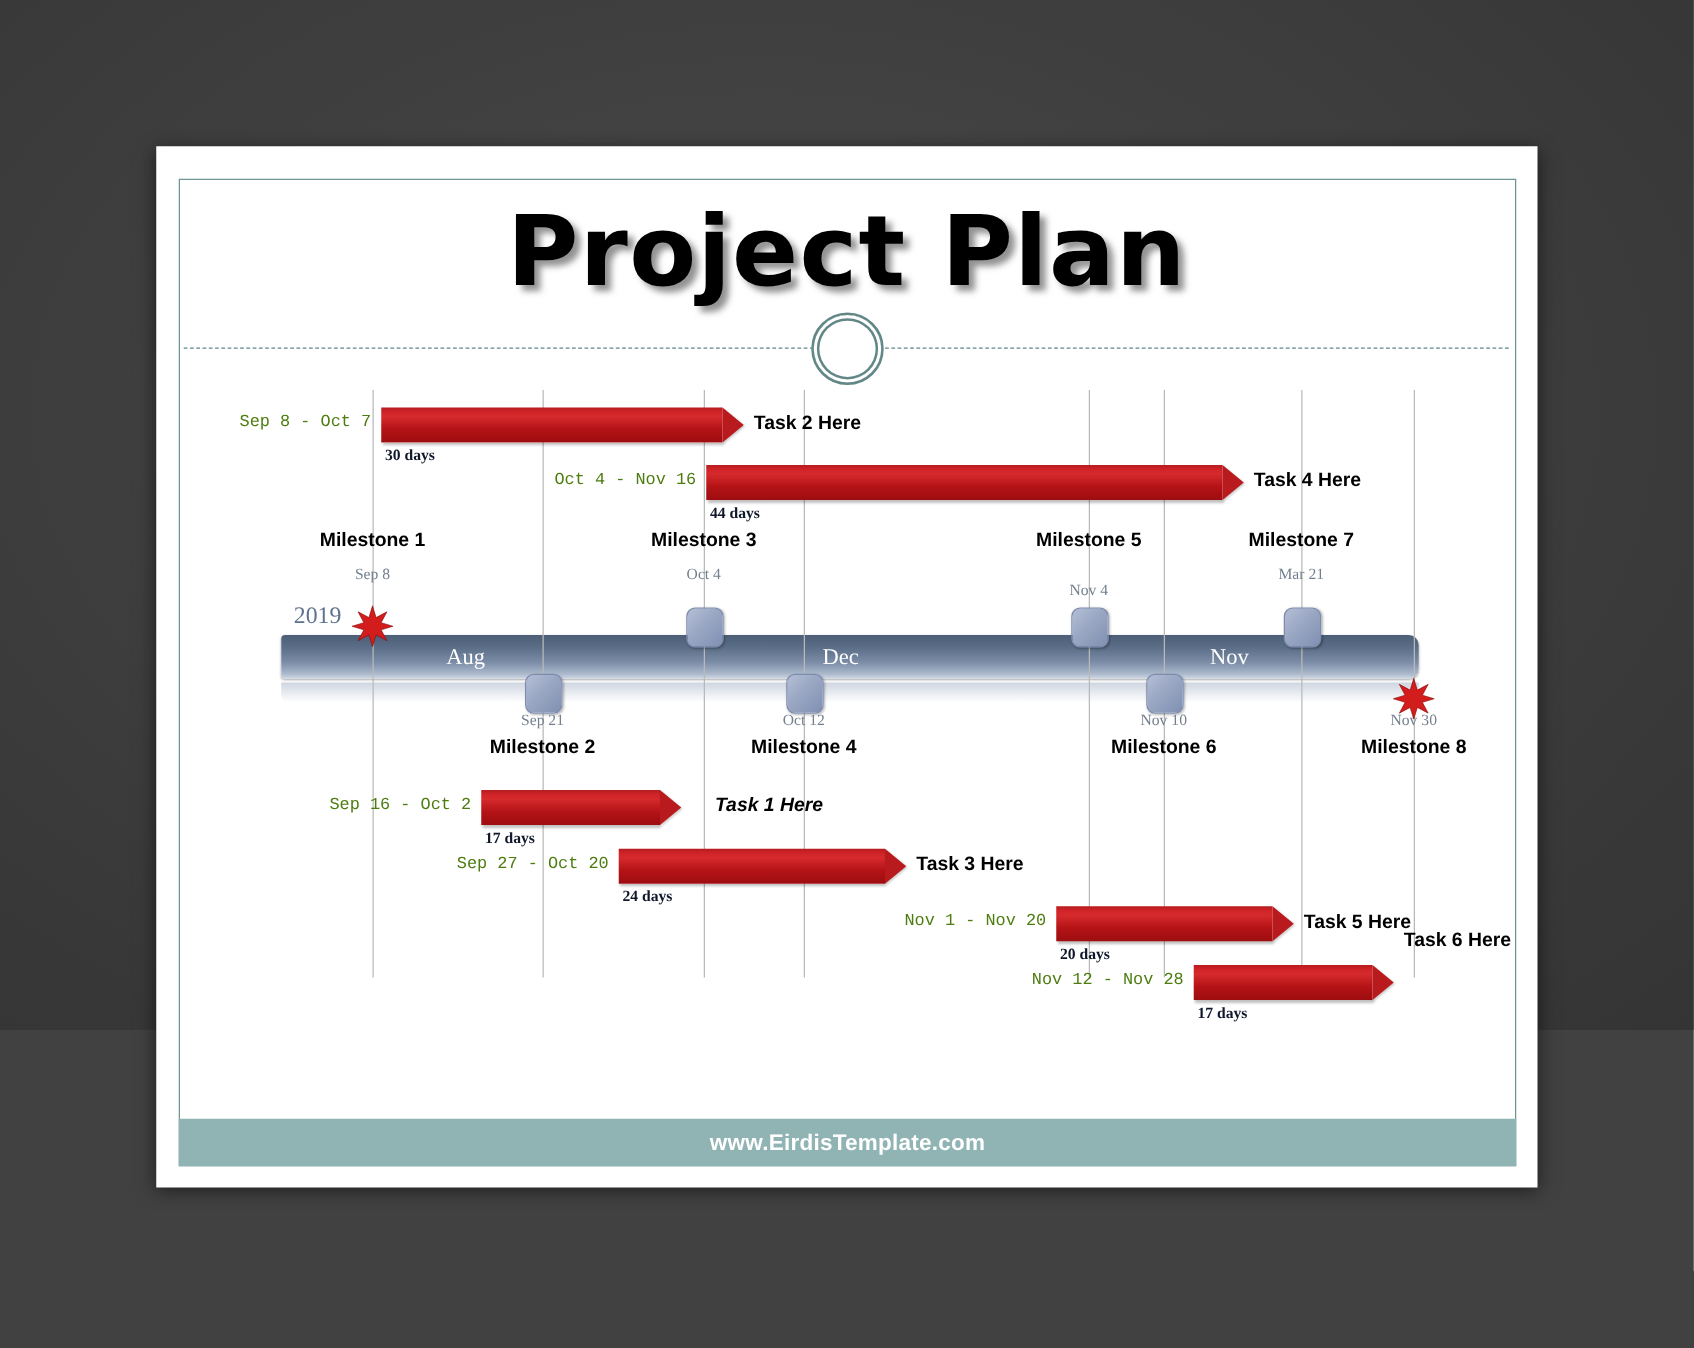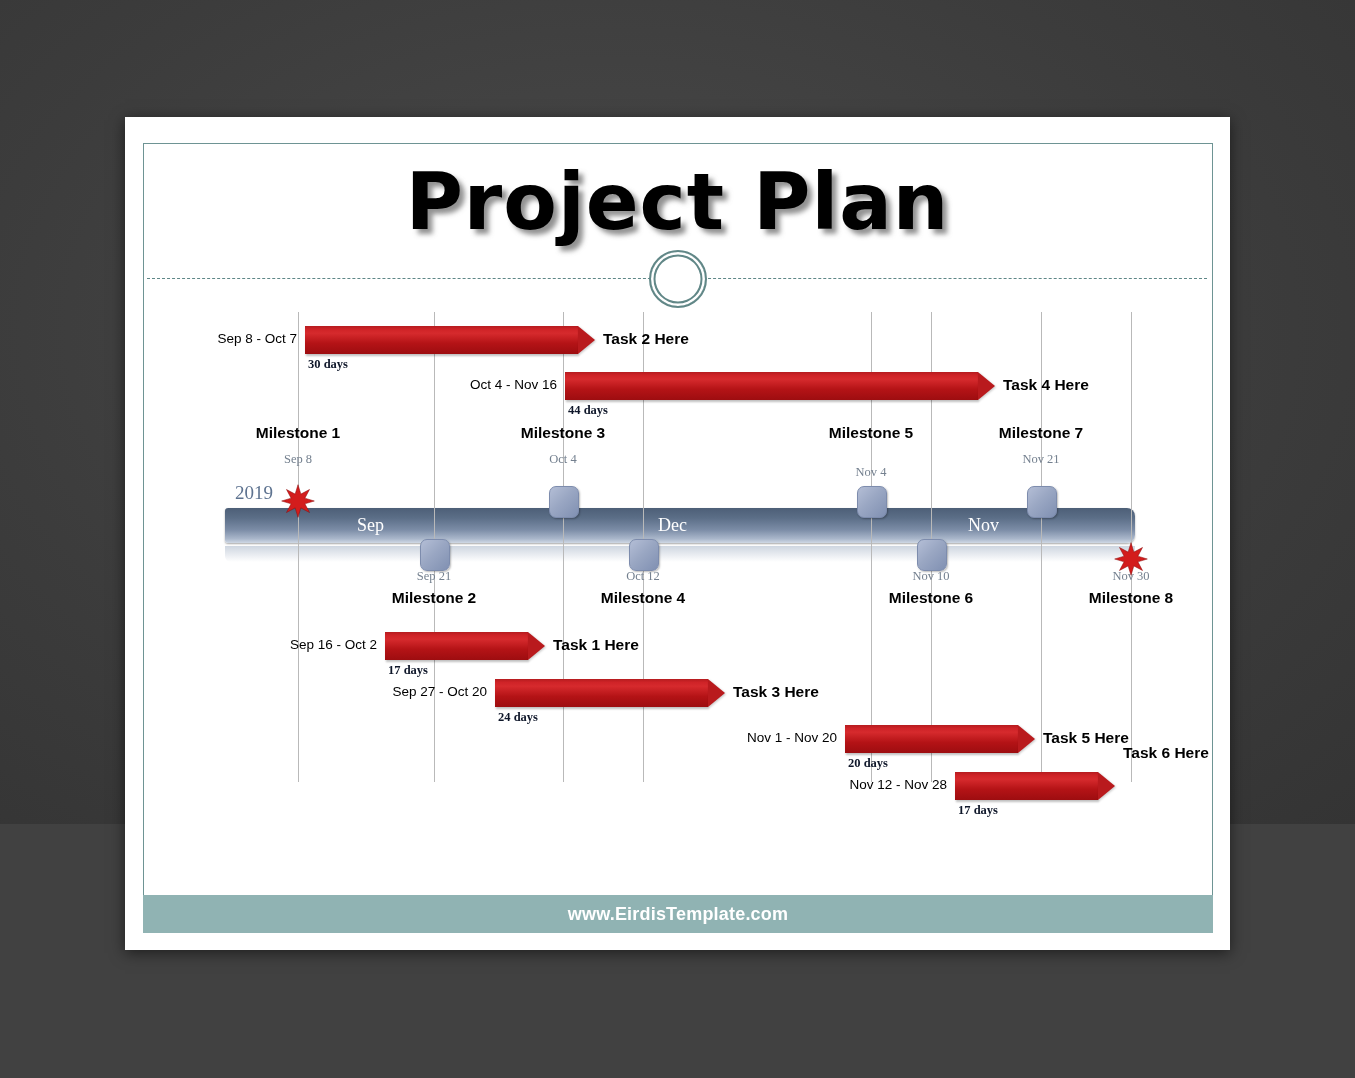--- a/index.html
+++ b/index.html
@@ -100,22 +100,22 @@
     box-shadow:1px 2px 2px rgba(0,0,0,.25);
   }
   .bar-head{
     position:absolute;top:0;width:0;height:0;
     border-top:14px solid transparent;
     border-bottom:14px solid transparent;
     border-left:17px solid #b91a1d;
     filter:drop-shadow(1px 1px 1px rgba(0,0,0,.22));
   }
   .bar-date{
-    position:absolute;font-size:13.5px;color:#000000;white-space:nowrap;
-    font-family:Liberation Sans, sans-serif;
+    position:absolute;font-size:13.5px;color:#4d7c0f;white-space:nowrap;
+    font-family:Liberation Mono, monospace;
   }
   .bar-task{
     position:absolute;font-size:15.5px;font-weight:bold;color:#000;white-space:nowrap;
   }
   .bar-days{
     position:absolute;font-size:12.5px;font-weight:bold;color:#0f172a;white-space:nowrap;
     font-family:"Liberation Serif", serif;
   }
 
   
@@ -138,21 +138,21 @@
     <div class="slide-border"></div>
 
     <div class="title">Project Plan</div>
     <div class="title-rule"></div>
     <div class="title-circle"></div>
 
     <div class="chart" id="chart-layer">
         <div class="spine" style="left: 100px; top: 391px; width: 910px;"></div>
         <div class="spine-reflect" style="left: 100px; top: 429px; width: 910px;"></div>
         <div class="year-label" style="left: 110px; top: 365px;">2019</div>
-        <div class="month-label" style="left: 232px; top: 398px;">Sep</div>
+        <div class="month-label" style="left: 232px; top: 398px;">Aug</div>
         <div class="month-label" style="left: 533px; top: 398px;">Dec</div>
         <div class="month-label" style="left: 843px; top: 398px;">Nov</div>
         <div class="gridline" style="left: 173px; top: 195px; height: 470px;"></div>
         <div class="ms-star" style="left: 156px; top: 367px;"><svg viewBox="0 0 100 100" width="34" height="34">
             <polygon points="50.0,2.0 58.4,29.7 83.9,16.1 70.3,41.6 98.0,50.0 70.3,58.4 83.9,83.9 58.4,70.3 50.0,98.0 41.6,70.3 16.1,83.9 29.7,58.4 2.0,50.0 29.7,41.6 16.1,16.1 41.6,29.7" fill="#d31c1c" stroke="#8d0b0b" stroke-width="1.5"></polygon>
           </svg></div>
         <div class="ms-date" style="left: 173px; top: 335px; transform: translateX(-50%);">Sep 8</div>
         <div class="ms-name" style="left: 173px; top: 307px; transform: translateX(-50%);">Milestone 1</div>
         <div class="gridline" style="left: 309px; top: 195px; height: 470px;"></div>
         <div class="ms-square" style="left: 295px; top: 422px;"></div>
@@ -169,21 +169,21 @@
         <div class="gridline" style="left: 746px; top: 195px; height: 470px;"></div>
         <div class="ms-square" style="left: 732px; top: 369px;"></div>
         <div class="ms-date" style="left: 746px; top: 348px; transform: translateX(-50%);">Nov 4</div>
         <div class="ms-name" style="left: 746px; top: 307px; transform: translateX(-50%);">Milestone 5</div>
         <div class="gridline" style="left: 806px; top: 195px; height: 470px;"></div>
         <div class="ms-square" style="left: 792px; top: 422px;"></div>
         <div class="ms-date" style="left: 806px; top: 452px; transform: translateX(-50%);">Nov 10</div>
         <div class="ms-name" style="left: 806px; top: 472px; transform: translateX(-50%);">Milestone 6</div>
         <div class="gridline" style="left: 916px; top: 195px; height: 470px;"></div>
         <div class="ms-square" style="left: 902px; top: 369px;"></div>
-        <div class="ms-date" style="left: 916px; top: 335px; transform: translateX(-50%);">Nov 21</div>
+        <div class="ms-date" style="left: 916px; top: 335px; transform: translateX(-50%);">Mar 21</div>
         <div class="ms-name" style="left: 916px; top: 307px; transform: translateX(-50%);">Milestone 7</div>
         <div class="gridline" style="left: 1006px; top: 195px; height: 470px;"></div>
         <div class="ms-star" style="left: 989px; top: 425px;"><svg viewBox="0 0 100 100" width="34" height="34">
             <polygon points="50.0,2.0 58.4,29.7 83.9,16.1 70.3,41.6 98.0,50.0 70.3,58.4 83.9,83.9 58.4,70.3 50.0,98.0 41.6,70.3 16.1,83.9 29.7,58.4 2.0,50.0 29.7,41.6 16.1,16.1 41.6,29.7" fill="#d31c1c" stroke="#8d0b0b" stroke-width="1.5"></polygon>
           </svg></div>
         <div class="ms-date" style="left: 1006px; top: 452px; transform: translateX(-50%);">Nov 30</div>
         <div class="ms-name" style="left: 1006px; top: 472px; transform: translateX(-50%);">Milestone 8</div>
         <div class="bar-wrap" style="left: 180px; top: 209px; width: 290px;">
           <div class="bar" style="width: 273px;"></div>
           <div class="bar-head" style="left: 273px;"></div>
@@ -196,21 +196,21 @@
           <div class="bar-head" style="left: 413px;"></div>
         </div>
         <div class="bar-date" style="left: 432px; top: 260px; transform: translateX(-100%);">Oct 4 - Nov 16</div>
         <div class="bar-task" style="left: 878px; top: 259px;">Task 4 Here</div>
         <div class="bar-days" style="left: 443px; top: 286px;">44 days</div>
         <div class="bar-wrap" style="left: 260px; top: 515px; width: 160px;">
           <div class="bar" style="width: 143px;"></div>
           <div class="bar-head" style="left: 143px;"></div>
         </div>
         <div class="bar-date" style="left: 252px; top: 520px; transform: translateX(-100%);">Sep 16 - Oct 2</div>
-        <div class="bar-task" style="left: 428px; top: 519px;">Task 1 Here</div>
+        <div class="bar-task" style="left: 447px; top: 519px; font-style: italic;">Task 1 Here</div>
         <div class="bar-days" style="left: 263px; top: 546px;">17 days</div>
         <div class="bar-wrap" style="left: 370px; top: 562px; width: 230px;">
           <div class="bar" style="width: 213px;"></div>
           <div class="bar-head" style="left: 213px;"></div>
         </div>
         <div class="bar-date" style="left: 362px; top: 567px; transform: translateX(-100%);">Sep 27 - Oct 20</div>
         <div class="bar-task" style="left: 608px; top: 566px;">Task 3 Here</div>
         <div class="bar-days" style="left: 373px; top: 593px;">24 days</div>
         <div class="bar-wrap" style="left: 720px; top: 608px; width: 190px;">
           <div class="bar" style="width: 173px;"></div>

